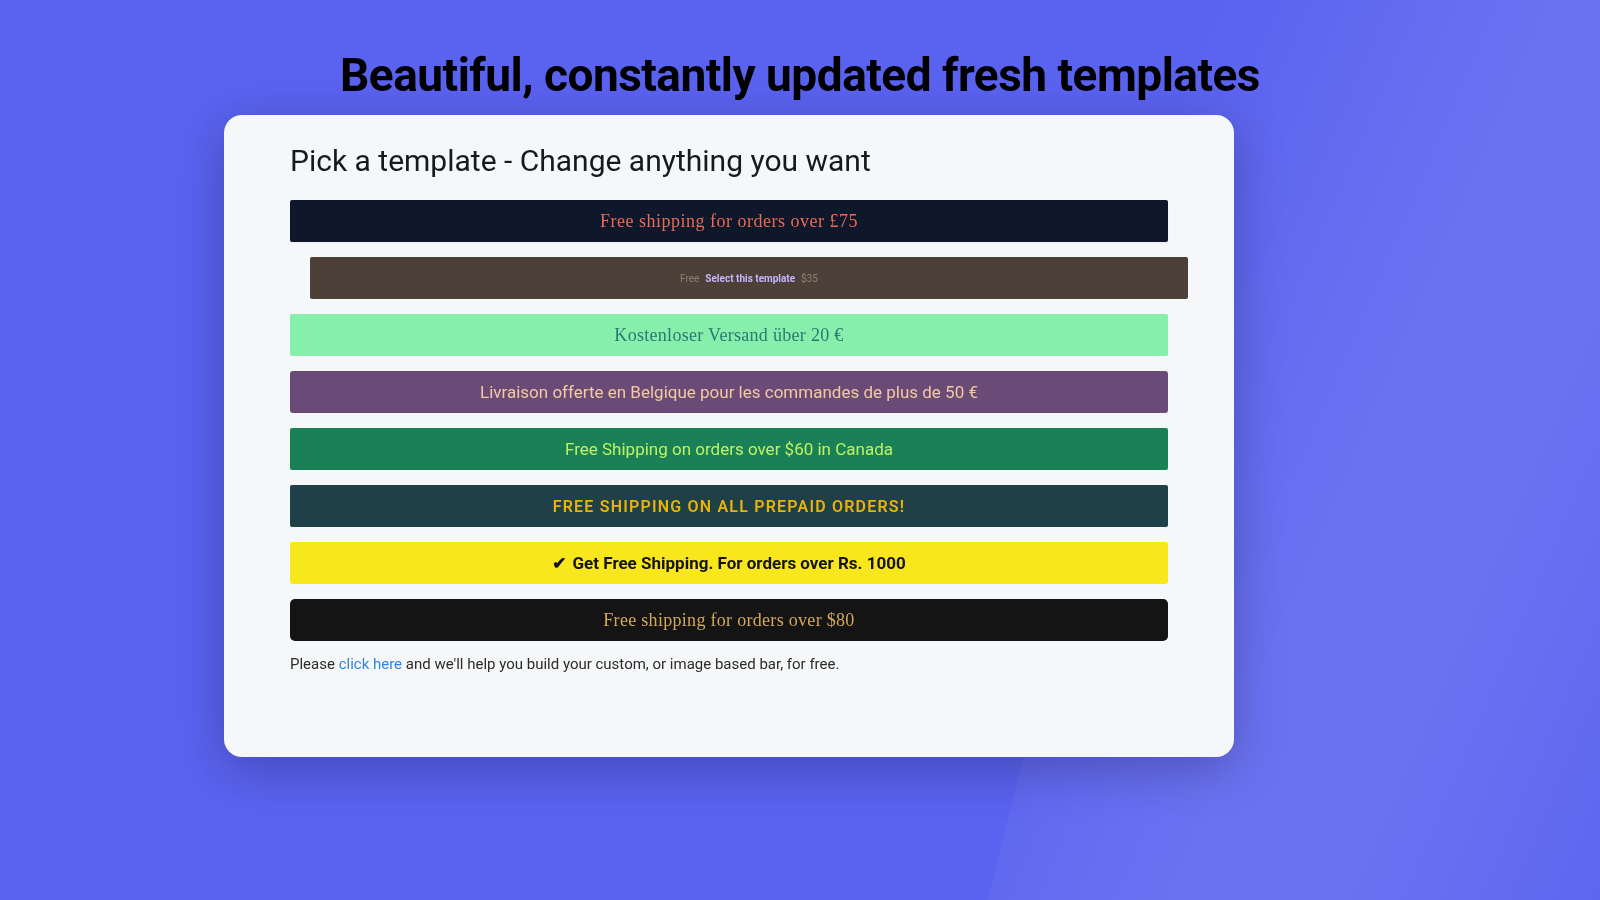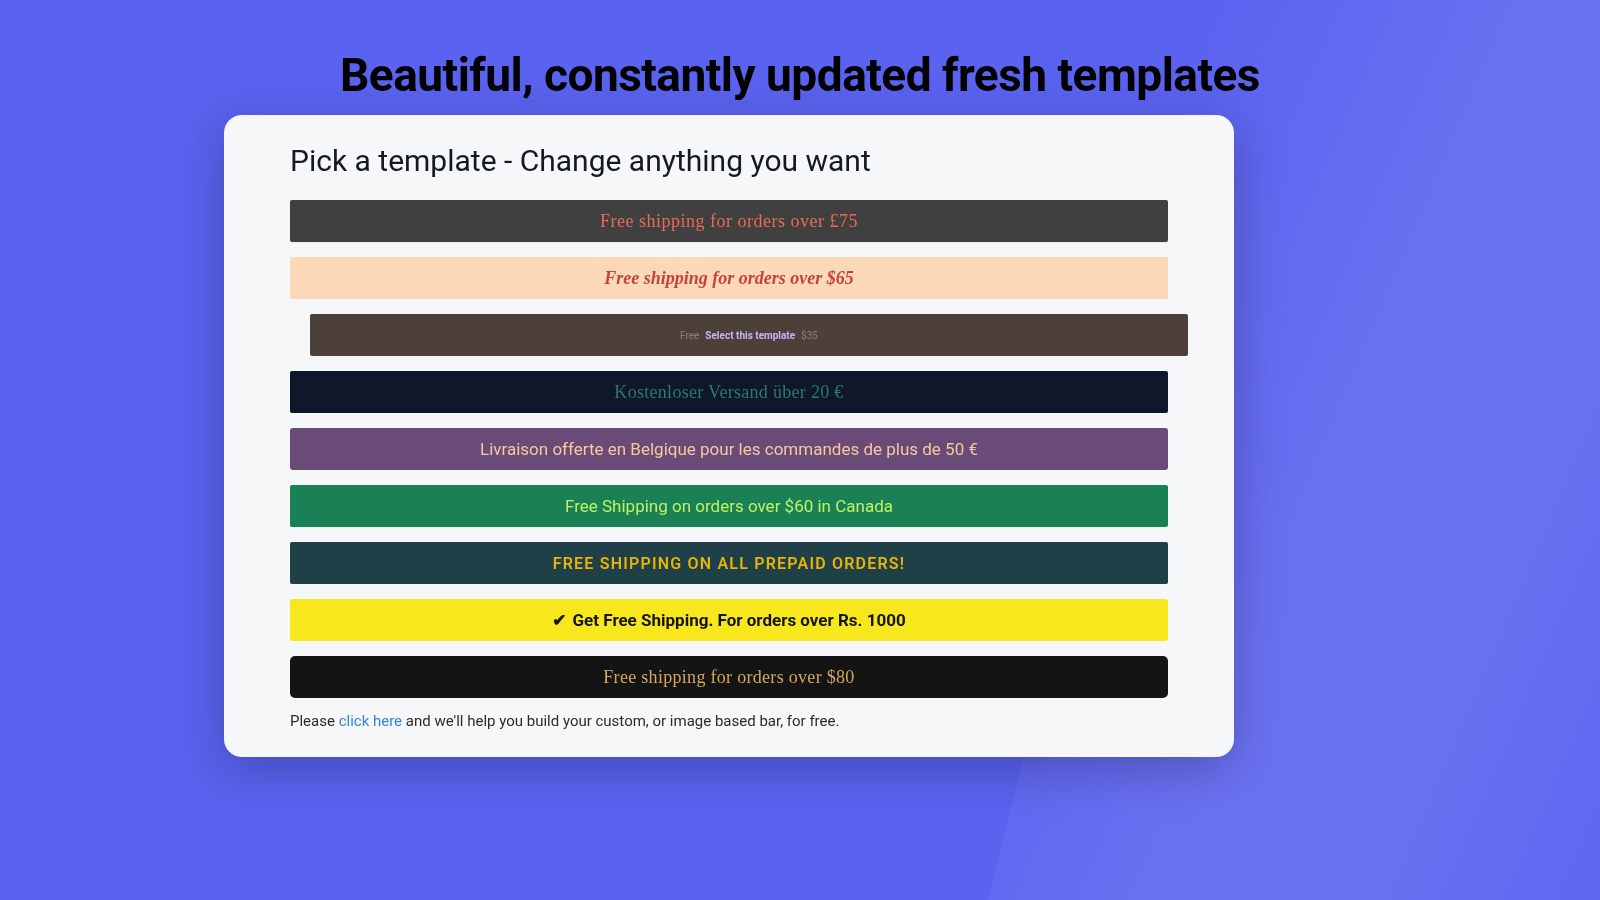--- a/index.html
+++ b/index.html
@@ -61,32 +61,32 @@
     display: flex;
     align-items: center;
     justify-content: center;
     border-radius: 2px;
     position: relative;
     cursor: pointer;
     font-size: 18px;
   }
 
   
-  .bar1 { background: #404040; color: #e96a56; font-family: Georgia, "Times New Roman", serif; letter-spacing: 0.5px; box-shadow: 0 1px 2px rgba(0,0,0,0.05); font-weight: 500; }
+  .bar1 { background: #0f172a; color: #e96a56; font-family: Georgia, "Times New Roman", serif; letter-spacing: 0.5px; box-shadow: 0 1px 2px rgba(0,0,0,0.05); font-weight: 500; }
 
   
   .bar2 { background: #fbd9b8; color: #c84238; font-family: "Brush Script MT","Segoe Script",cursive; font-style: italic; font-weight: 700; }
 
   
   .bar3 { background: #4d4038; color: #8e8178; font-size: 10px; margin-left: 20px; }
   .bar3 .faint { color: #8e8178; }
   .bar3 .select-label { color: #c4b5fd; font-weight: 700; margin: 0 6px; }
 
   
-  .bar4 { background: #0f172a; color: #2a7a72; font-family: Georgia,"Times New Roman",serif; letter-spacing: 0.3px; font-weight: 500; }
+  .bar4 { background: #86efac; color: #2a7a72; font-family: Georgia,"Times New Roman",serif; letter-spacing: 0.3px; font-weight: 500; }
 
   
   .bar5 { background: #6a4b78; color: #f4c9a0; font-size: 17px; border-radius: 3px; }
 
   
   .bar6 { background: #1a8157; color: #bef264; font-size: 17px; }
 
   
   .bar7 { background: #1f4047; color: #eab308; letter-spacing: 1.2px; font-weight: 600; font-size: 16px; }
 
@@ -113,23 +113,20 @@
 
 <div class="card">
   <div class="card-title">Pick a template - Change anything you want</div>
 
   <div class="bar-list">
 
     <div class="bar bar1">
       <span>Free shipping for orders over £75</span>
     </div>
 
-    <div class="bar bar2">
-      <span>Free shipping for orders over $65</span>
-    </div>
 
     <div class="bar bar3">
       <span class="faint">Free</span>
       <span class="select-label">Select this template</span>
       <span class="faint">$35</span>
     </div>
 
     <div class="bar bar4">
       <span>Kostenloser Versand über 20 €</span>
     </div>

